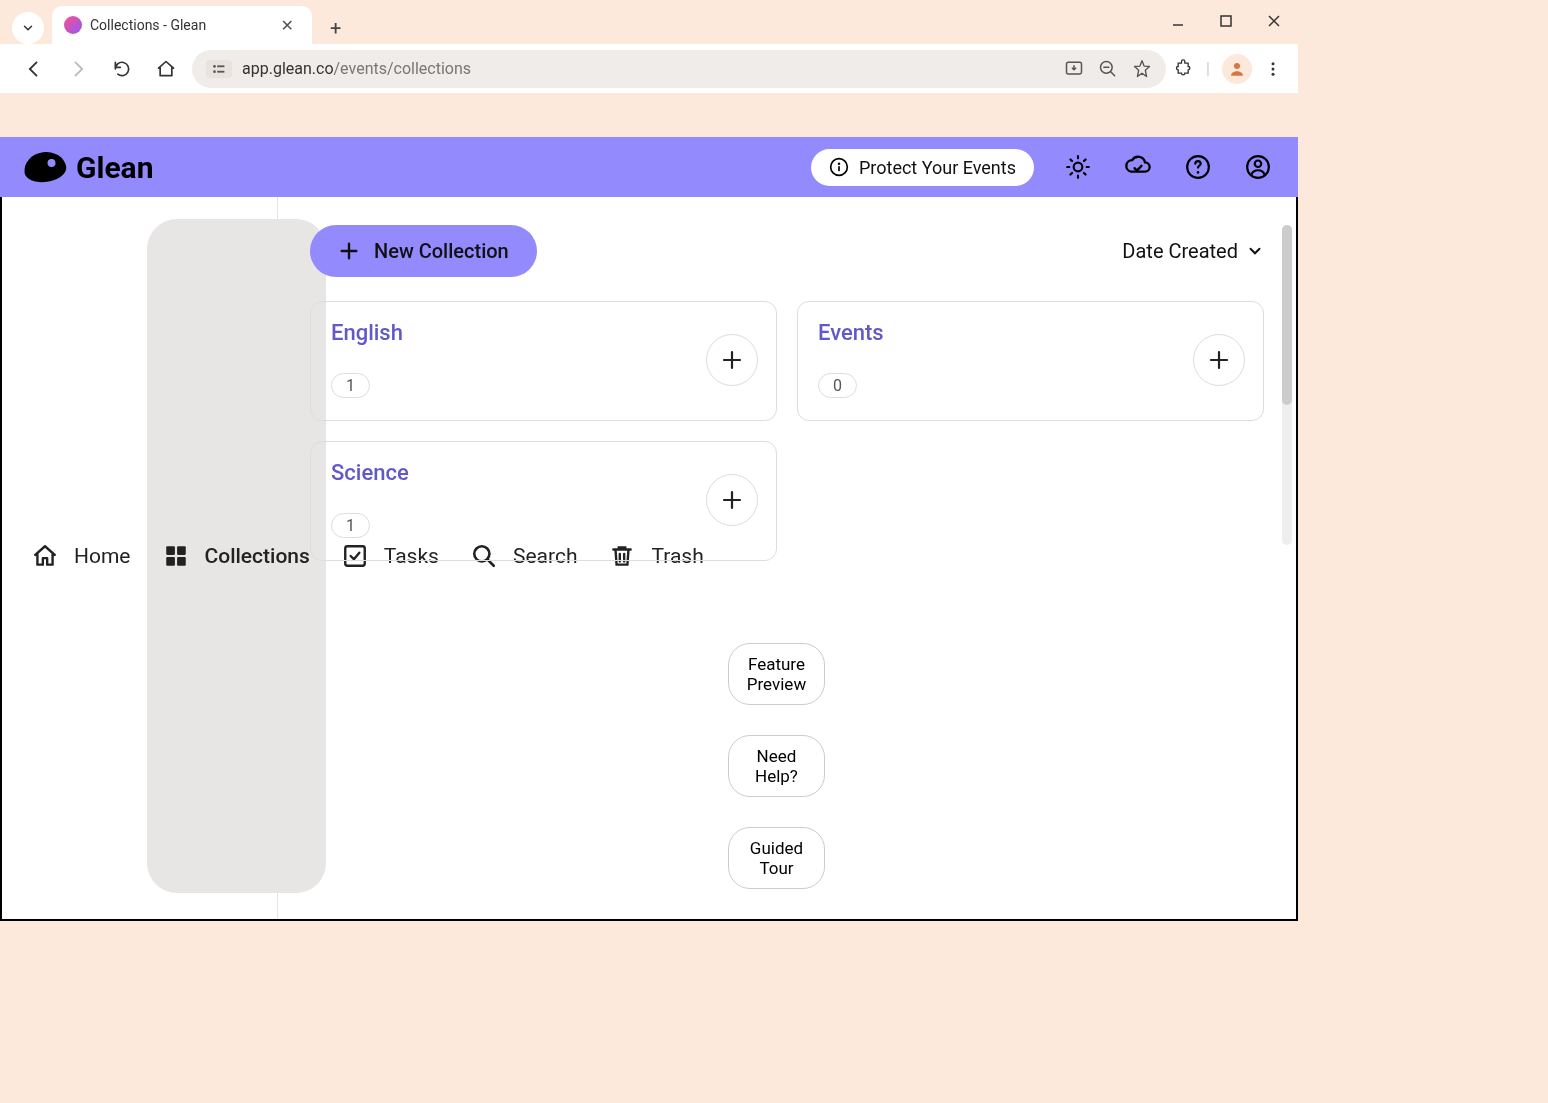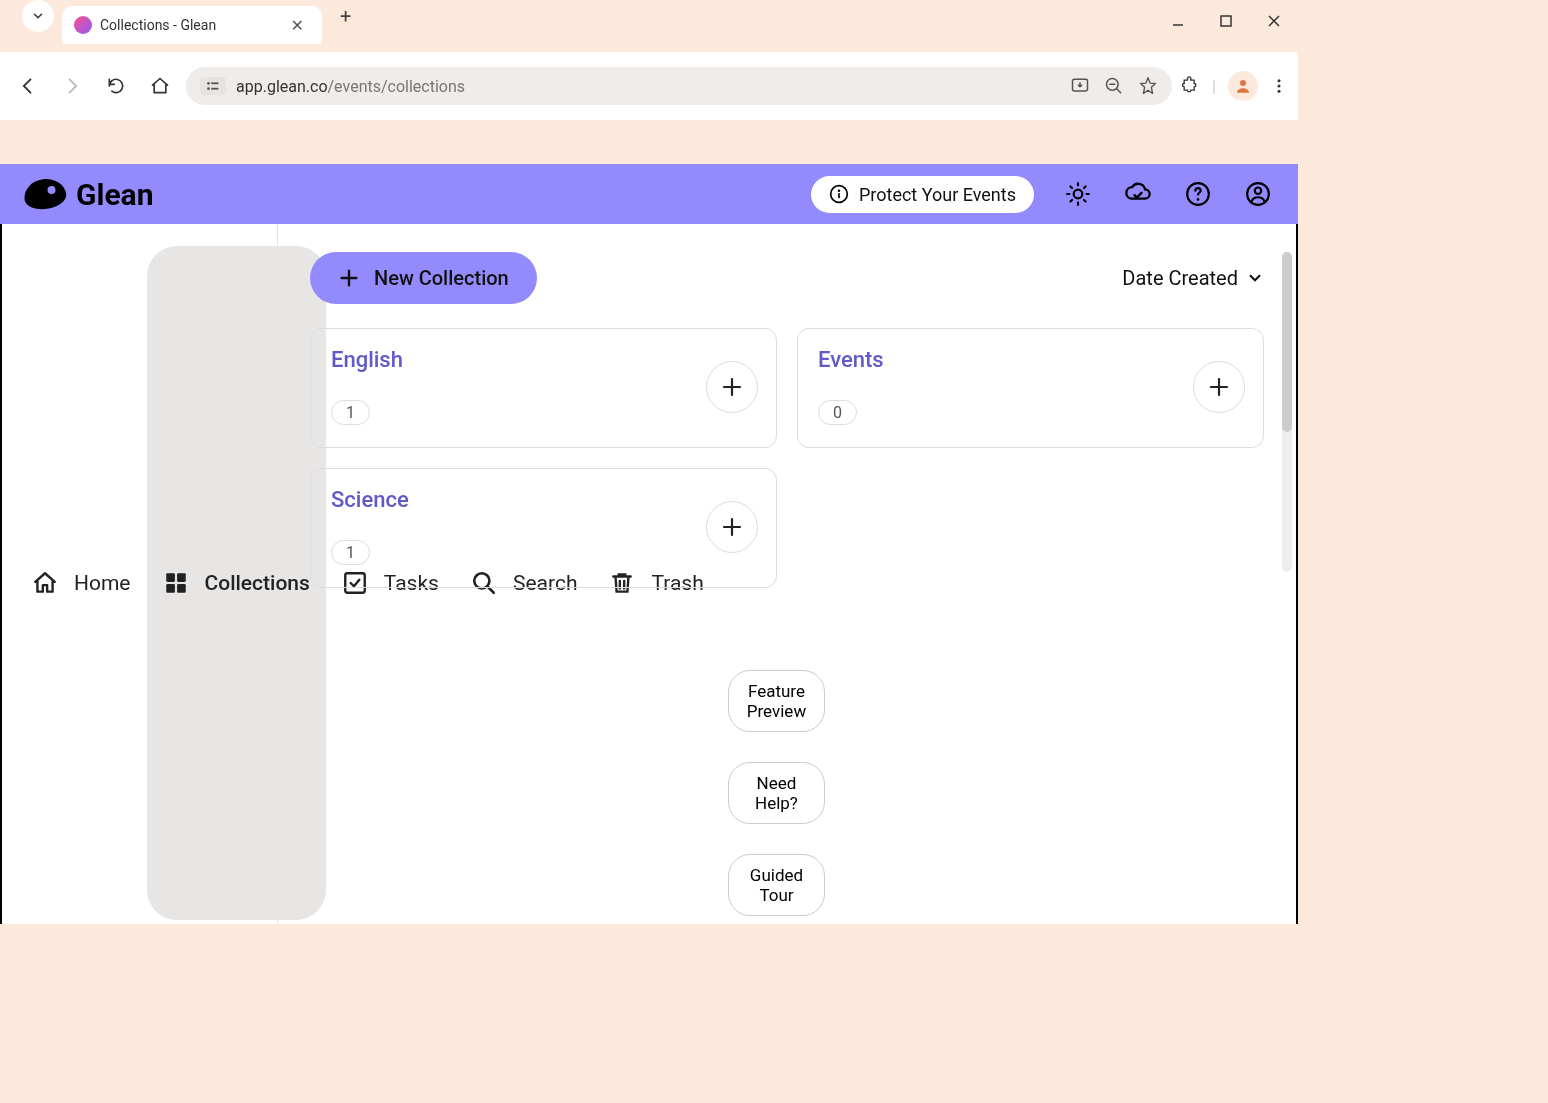--- a/index.html
+++ b/index.html
@@ -1,30 +1,30 @@
 <!DOCTYPE html>
 <html><head>
   <meta charset="utf-8">
   <style>
     * { margin: 0; padding: 0; box-sizing: border-box; font-family: -apple-system, BlinkMacSystemFont, "Segoe UI", Roboto, sans-serif; }
     body { background: #fce9db; width: 1298px; height: 924px; overflow: hidden; }
     
     
     .browser-chrome { background: #fce9db; }
-    .tab-bar { display: flex; align-items: flex-start; height: 52px; padding: 0 22px; position: relative; }
+    .tab-bar { display: flex; align-items: flex-end; height: 44px; padding: 0 12px; position: relative; }
     .tab-dropdown { width: 32px; height: 32px; border-radius: 50%; background: #fff; display: flex; align-items: center; justify-content: center; margin-right: 8px; cursor: pointer; }
     .tab { background: #fff; border-radius: 10px 10px 0 0; padding: 0 12px; height: 38px; display: flex; align-items: center; gap: 8px; min-width: 260px; margin-top: 6px; }
     .tab-favicon { width: 18px; height: 18px; background: linear-gradient(135deg, #ff4d8f, #8b5cf6); border-radius: 50%; }
     .tab-title { font-size: 14px; color: #333; flex: 1; }
     .tab-close { font-size: 16px; color: #555; cursor: pointer; padding: 2px 6px; }
     .new-tab { margin-left: 10px; font-size: 20px; color: #444; cursor: pointer; padding: 4px 8px; }
     .window-controls { position: absolute; right: 6px; top: 6px; display: flex; gap: 12px; }
     .window-controls span { width: 36px; height: 30px; display: flex; align-items: center; justify-content: center; font-size: 14px; cursor: pointer; }
     
-    .address-row { background: #fff; display: flex; align-items: center; height: 68px; padding: 0 10px; gap: 8px; }
+    .address-row { background: #fff; display: flex; align-items: center; height: 49px; padding: 0 16px; gap: 8px; }
     .nav-icon { width: 36px; height: 36px; display: flex; align-items: center; justify-content: center; cursor: pointer; color: #333; border-radius: 50%; }
     .nav-icon.disabled { color: #bbb; }
     .address-bar { flex: 1; background: #f0ece9; border-radius: 22px; height: 38px; display: flex; align-items: center; padding: 0 14px; gap: 10px; }
     .site-chip { background: #e8e3de; border-radius: 4px; padding: 2px 4px; font-size: 11px; display: flex; align-items: center; }
     .url-text { font-size: 16px; color: #333; }
     .url-text .path { color: #777; }
     .addr-actions { display: flex; gap: 14px; margin-left: auto; }
     .addr-actions svg, .addr-actions span { cursor: pointer; }
     .right-icons { display: flex; align-items: center; gap: 12px; }
     .profile-icon { width: 30px; height: 30px; background: #fce9db; border-radius: 50%; display: flex; align-items: center; justify-content: center; }

